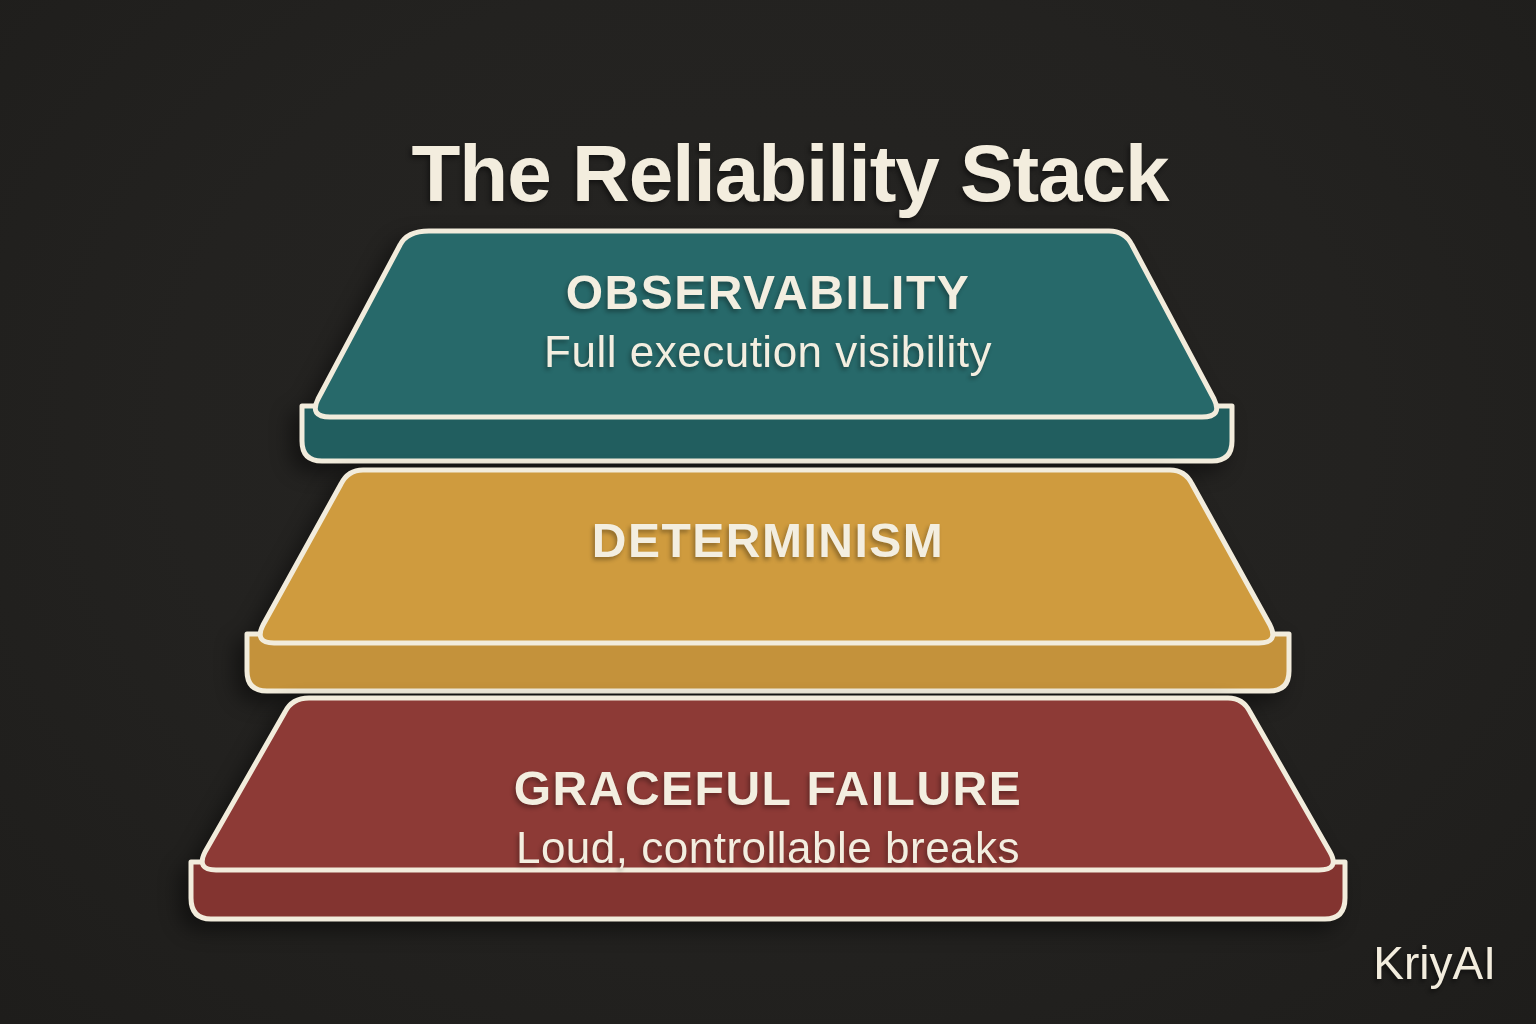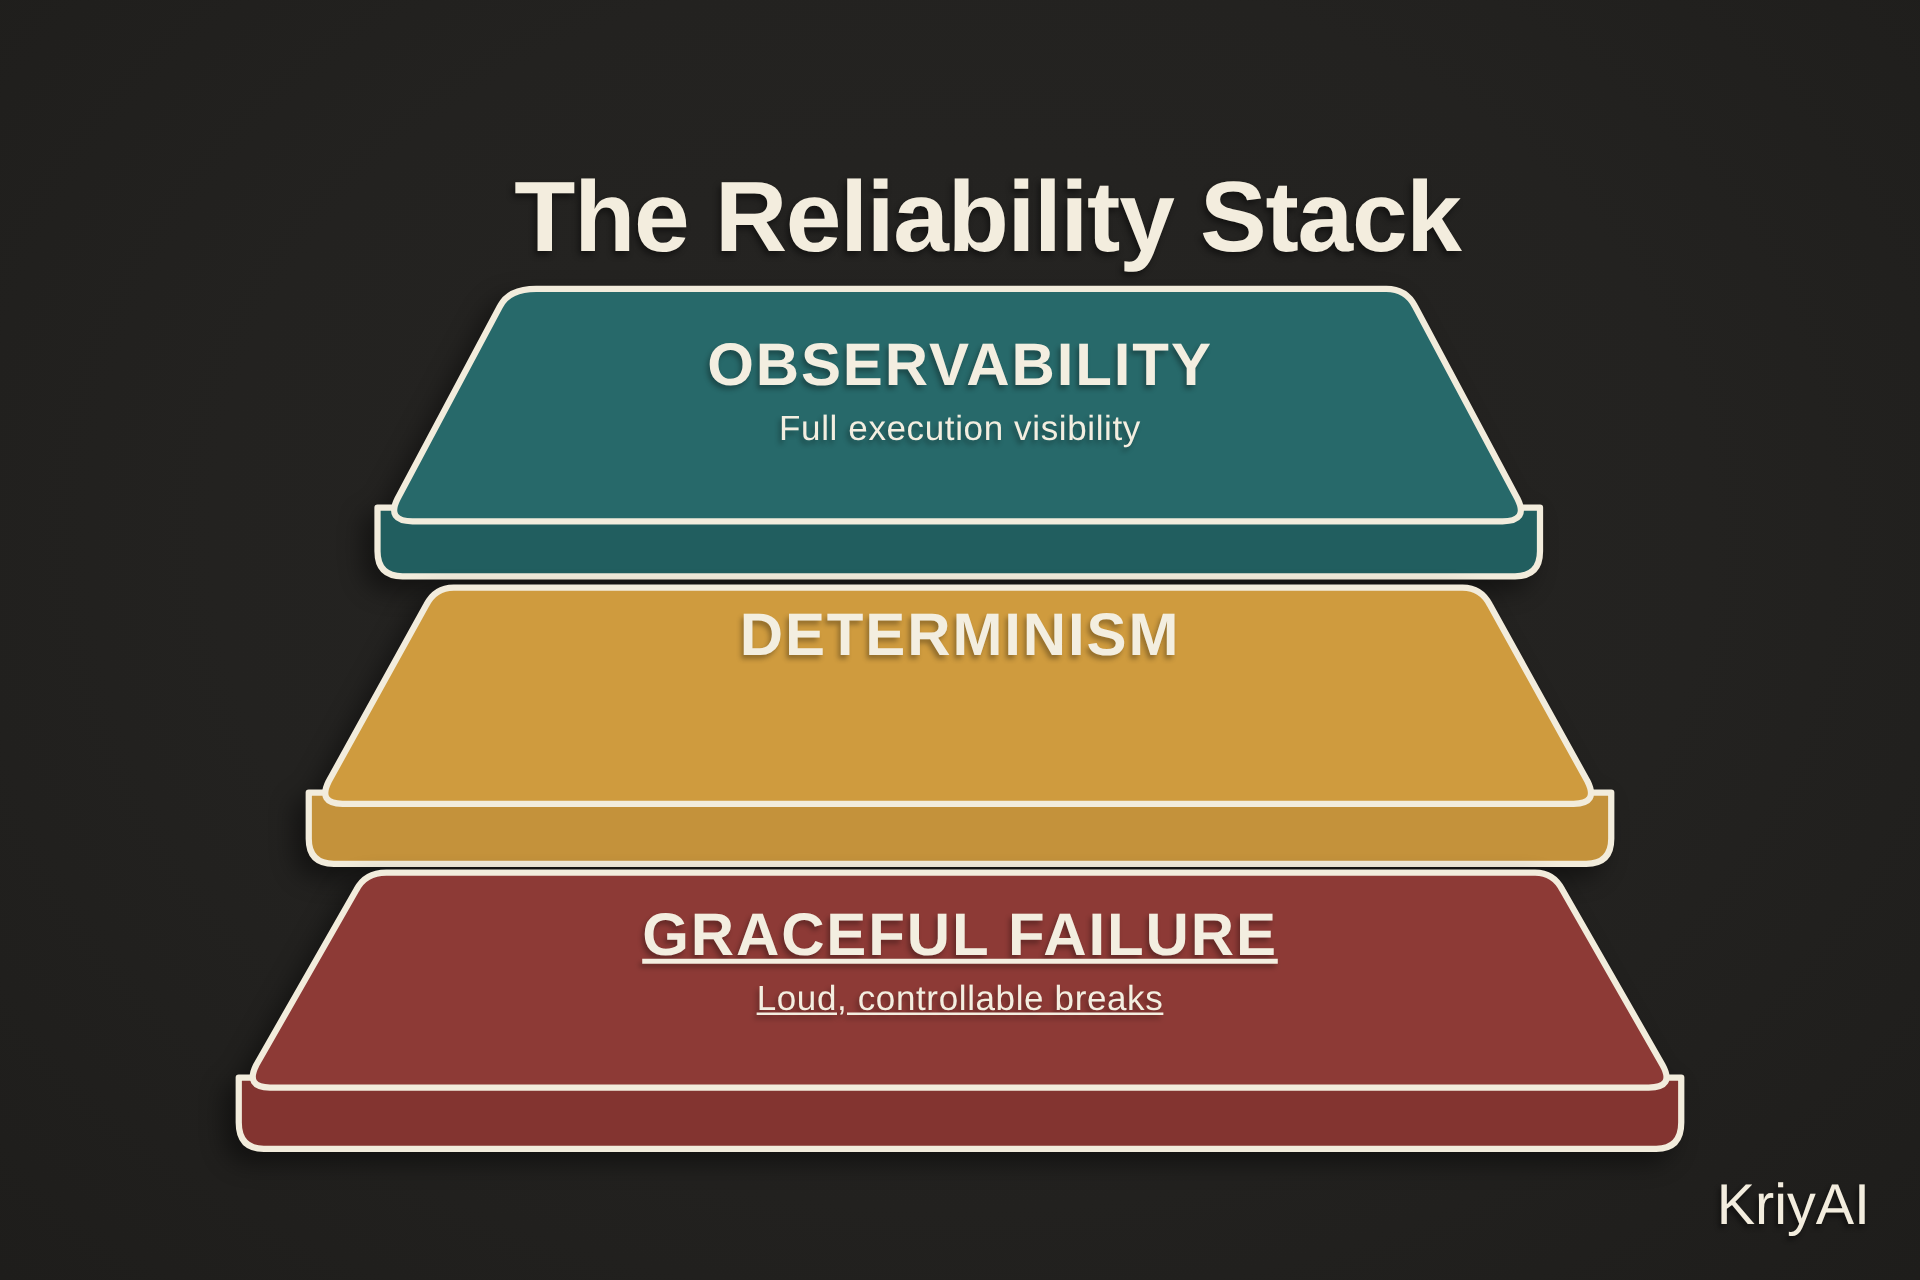--- a/index.html
+++ b/index.html
@@ -31,29 +31,29 @@
     color:#f3eee0;
     text-shadow:-2px 3px 4px rgba(0,0,0,.30);
   }
   .layer-text .label{
     font-size:48px;
     font-weight:700;
     letter-spacing:1.5px;
     line-height:1.2;
   }
   .layer-text .sublabel{
-    font-size:28px;
+    font-size:44px;
     font-weight:400;
     letter-spacing:.5px;
     margin-top:6px;
     line-height:1.1;
   }
   .text-l1{top:264px;}
-  .text-l2{top:480px;}
-  .text-l3{top:720px;text-decoration:underline;}
+  .text-l2{top:512px;}
+  .text-l3{top:760px;}
   .brand{
     position:absolute;
     top:936px;right:40px;
     font-size:46px;
     font-weight:400;
     color:#f3edde;
     text-shadow:-2px 3px 4px rgba(0,0,0,.45);
   }
 </style>
 </head>

